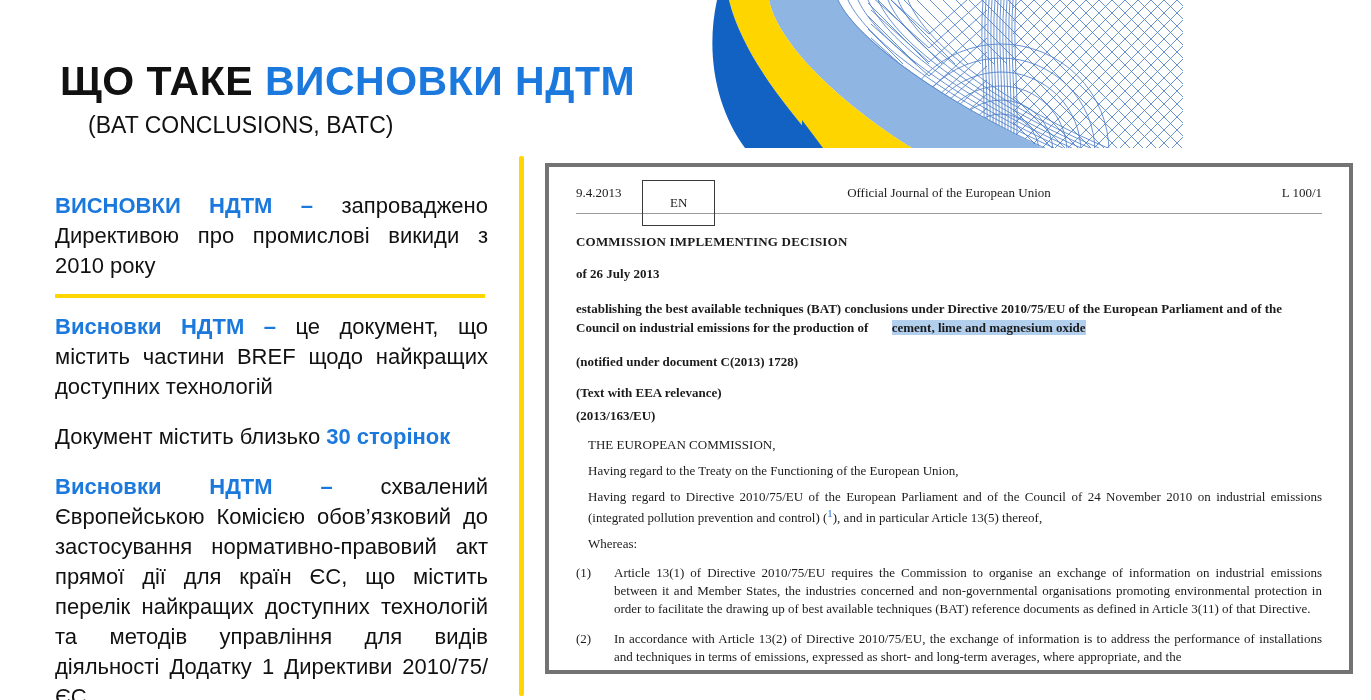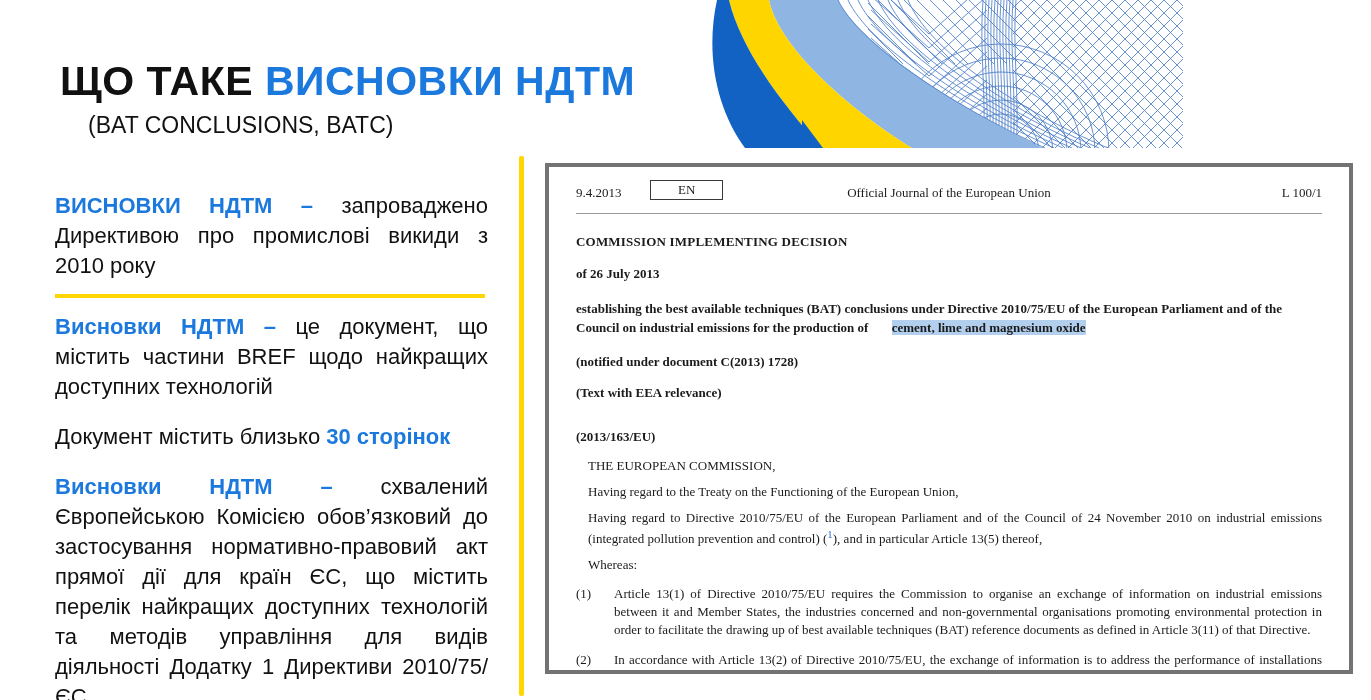--- a/index.html
+++ b/index.html
@@ -44,33 +44,33 @@
   .vline{position:absolute;left:519px;top:156px;width:5px;height:540px;
     background:var(--accent-yellow);border-radius:2px;}
 
   
   .doc{position:absolute;left:545px;top:163px;width:808px;height:511px;
     background:#fff;border:4px solid #737373;overflow:hidden;
     font-family:"Liberation Serif",serif;font-size:13px;color:#1b1b1b;
     padding:13px 27px 0 27px;}
   .doc-header{position:relative;height:26px;}
   .doc-date{position:absolute;left:0;top:5px;}
-  .doc-lang-box{position:absolute;left:74px;top:0;border:1px solid #3a3a3a;
-    padding:1px 27px;text-align:center;}
+  .doc-lang-box{position:absolute;left:66px;top:0;border:1px solid #3a3a3a;
+    padding:14px 27px;text-align:center;}
   .doc-journal{text-align:center;padding-top:5px;}
   .doc-page{position:absolute;right:0;top:5px;}
   .doc-hr{border:none;border-top:1px solid #9a9a9a;margin:7px 0 0 0;}
   .c-bold{text-align:left;font-weight:bold;}
   .doc-title1{margin-top:20px;letter-spacing:.2px;}
   .doc-title2{margin-top:16px;}
   .doc-subject{margin-top:17px;line-height:19px;}
   .doc-subject .subj-hl{background:var(--doc-highlight);margin-left:20px;}
   .doc-notified{margin-top:17px;}
   .doc-eea{margin-top:15px;}
-  .doc-number{margin-top:28px;}
+  .doc-number{margin-top:7px;}
   .doc-body{margin-top:12px;line-height:17px;}
   .doc-body p{margin-top:9px;text-align:justify;margin-left:12px;}
   .doc-commission{margin-top:12px;}
   .fn-ref{color:#2a6fd2;}
   .num-para{display:flex;margin-top:12px;line-height:18px;}
   .num-para .num{flex:0 0 38px;}
   .num-para .ptxt{flex:1;text-align:justify;}
 </style>
 </head>
 <body>

